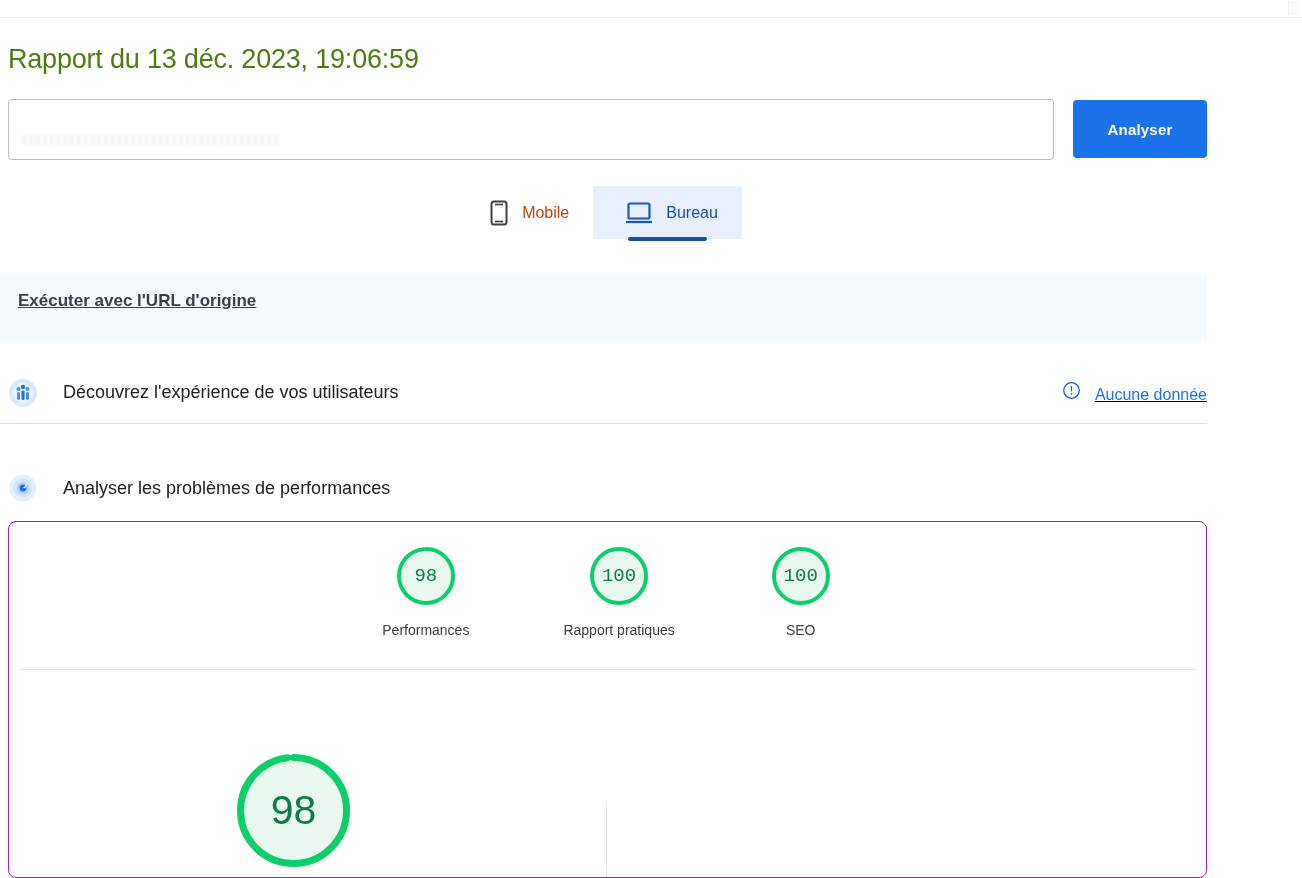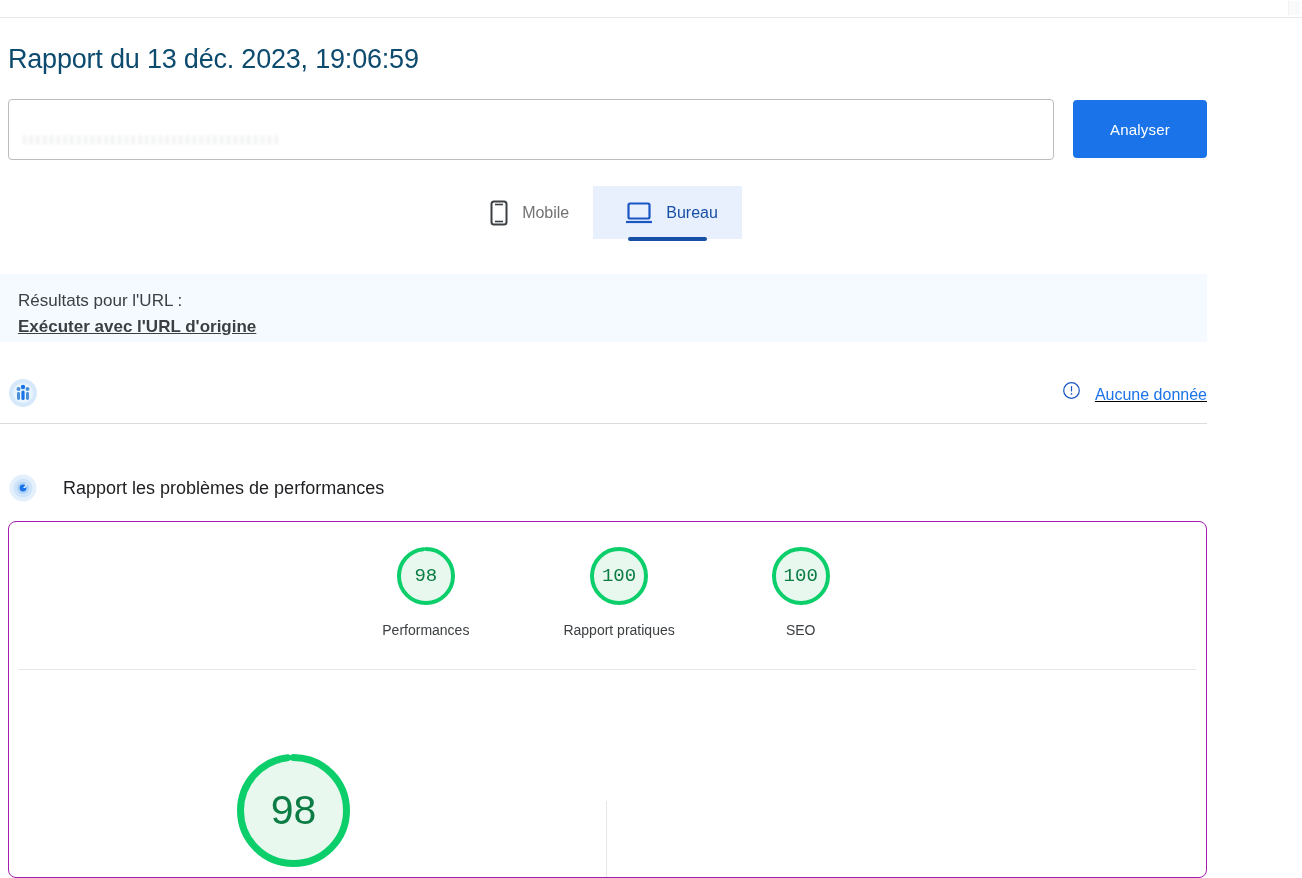--- a/index.html
+++ b/index.html
@@ -18,21 +18,21 @@
     background: #ffffff; border-bottom: 1px solid #e8e8e9;
   }
   .top-scroll-nub {
     position: absolute; right: 2px; top: 1px; width: 12px; height: 14px;
     background: #fafafa; border-left: 1px solid #f1f1f1;
   }
 
   
   .page-title {
     position: absolute; left: 8px; top: 44px;
-    font-size: 27px; font-weight: 400; color: #0c4a6e;
+    font-size: 27px; font-weight: 400; color: #4d7c0f;
     letter-spacing: -0.2px; white-space: nowrap;
   }
 
   
   .url-row {
     position: absolute; left: 8px; top: 99px; width: 1199px; height: 62px;
   }
   .url-input {
     position: absolute; left: 0; top: 0; width: 1046px; height: 61px;
     border: 1px solid #babcbe; border-radius: 4px; background: #fff;
@@ -41,34 +41,34 @@
     display: flex; align-items: flex-end; padding-bottom: 13px;
   }
   .url-input-ghost {
     font-size: 12px; color: #f4f5f6; letter-spacing: 0.2px;
     filter: blur(1.1px); white-space: nowrap; overflow: hidden;
     width: 100%;
   }
   .analyse-btn {
     position: absolute; left: 1065px; top: 1px; width: 134px; height: 58px;
     background: #1a73e8; border: none; border-radius: 4px;
-    color: #ffffff; font-size: 15px; font-weight: 400;
+    color: #ffffff; font-size: 15px; font-weight: 700;
     font-family: "Liberation Sans", sans-serif; cursor: pointer;
     letter-spacing: 0.2px;
   }
 
   
   .tabs {
     position: absolute; left: 0; top: 186px; width: 1207px;
     display: flex; justify-content: center; align-items: flex-end;
   }
   .tab {
     display: flex; align-items: center; gap: 13px;
     height: 53px; padding: 0 24px; cursor: pointer;
-    font-size: 16px; color: #737373; position: relative;
+    font-size: 16px; color: #c2410c; position: relative;
   }
   .tab.active {
     background: #e8f0fe; color: #174ea6; font-weight: 400; padding-left: 32px;
   }
   .tab.active::after {
     content: ""; position: absolute; left: 35px; right: 35px; bottom: -2px;
     height: 4px; background: #174ea6; border-radius: 2px;
   }
   .tab svg { display: block; }
 
@@ -181,37 +181,37 @@
       <svg width="28" height="24" viewBox="0 0 28 24" fill="none">
         <rect x="3.5" y="2.5" width="21" height="15" rx="1.5" stroke="#1a56c4" stroke-width="2.2"></rect>
         <line x1="1" y1="21" x2="27" y2="21" stroke="#1a56c4" stroke-width="2.2"></line>
       </svg>
     </span>
     <span>Bureau</span>
   </div>
 </div>
 
 <div class="results-banner">
-  <div class="banner-line1">Résultats pour l'URL :</div>
   <a class="banner-link">Exécuter avec l'URL d'origine</a>
 </div>
 
 <div class="section-row cwv">
   <span class="section-icon">
     <svg width="30" height="30" viewBox="0 0 30 30">
       <circle cx="15" cy="15" r="14" fill="#d6e9fb"></circle>
       <circle cx="15" cy="15" r="10" fill="#eaf4fd"></circle>
       <circle cx="10.5" cy="11" r="2" fill="#4d90d6"></circle>
       <circle cx="19.5" cy="11" r="2" fill="#4d90d6"></circle>
       <circle cx="15" cy="9" r="2.2" fill="#1a73e8"></circle>
       <rect x="9" y="14" width="3" height="8" rx="1.4" fill="#4d90d6"></rect>
       <rect x="18" y="14" width="3" height="8" rx="1.4" fill="#4d90d6"></rect>
       <rect x="13.4" y="12.5" width="3.2" height="9.5" rx="1.5" fill="#1a73e8"></rect>
     </svg>
   </span>
+  <span class="section-title">Découvrez l'expérience de vos utilisateurs</span>
   <span class="no-data">
     <span>
       <svg width="19" height="19" viewBox="0 0 20 20" fill="none">
         <circle cx="10" cy="10" r="8.2" stroke="#1a56c4" stroke-width="1.3"></circle>
         <line x1="10" y1="5.4" x2="10" y2="11" stroke="#1a56c4" stroke-width="1.3"></line>
         <circle cx="10" cy="13.6" r="0.85" fill="#1a56c4"></circle>
       </svg>
     </span>
     <span class="no-data-text">Aucune donnée</span>
   </span>
@@ -220,21 +220,21 @@
 <div class="section-row perf">
   <span class="section-icon">
     <svg width="30" height="30" viewBox="0 0 30 30">
       <circle cx="15" cy="15" r="13.5" fill="#e3f0fc"></circle>
       <circle cx="15" cy="15" r="9.5" fill="#cfe4fa"></circle>
       <circle cx="15" cy="15" r="6" fill="#aed3f7"></circle>
       <circle cx="15" cy="15" r="3.4" fill="#1a73e8"></circle>
       <path d="M15 15 L19.6 9.6 L17.5 15 Z" fill="#ffffff" opacity="0.85"></path>
     </svg>
   </span>
-  <span class="section-title">Rapport les problèmes de performances</span>
+  <span class="section-title">Analyser les problèmes de performances</span>
 </div>
 
 <div class="scores-card">
 
   <div class="gauges-row">
 
     <div class="gauge-item">
       <div class="gauge">
         <svg width="64" height="64" viewBox="0 0 64 64">
           <circle cx="32" cy="32" r="25" fill="#e8f8ef"></circle>

